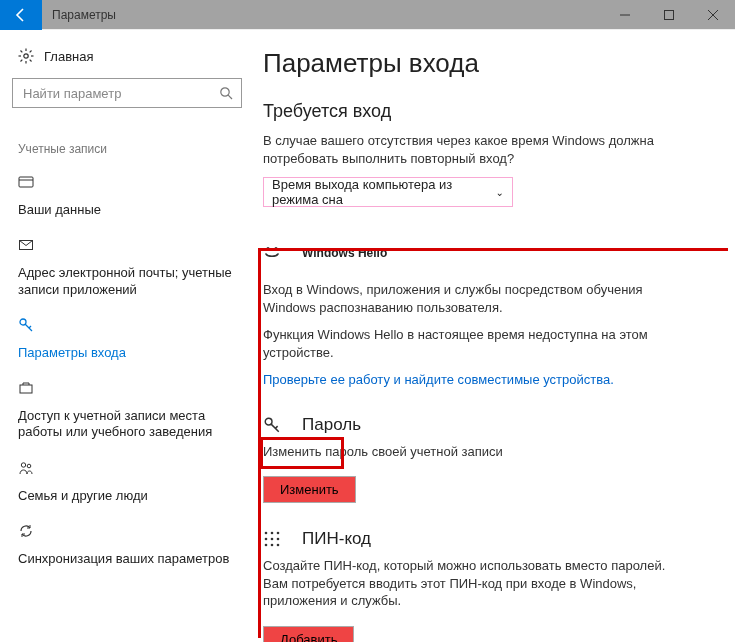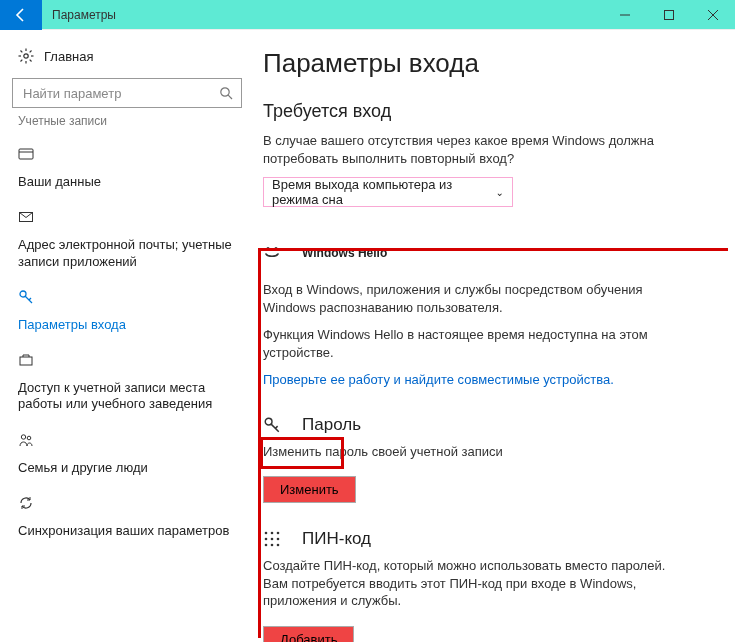--- a/index.html
+++ b/index.html
@@ -11,21 +11,21 @@
     background: #fff;
     width: 735px;
     height: 642px;
     overflow: hidden;
     position: relative;
   }
   .titlebar {
     height: 30px;
     display: flex;
     align-items: center;
-    background: #5eead4;
+    background: #a3a3a3;
     border-bottom: 1px solid #eee;
   }
   .titlebar .back {
     width: 42px; height: 30px;
     background: #0078d7;
     color: #fff;
     display: flex; align-items: center; justify-content: center;
     font-size: 16px;
   }
   .titlebar .title { margin-left: 10px; font-size: 12px; color: #333; }
@@ -42,21 +42,21 @@
     padding: 6px 6px 14px 6px; font-size: 13px;
   }
   .gear { width: 16px; height: 16px; }
   .searchbox {
     width: 230px; height: 30px;
     border: 1px solid #999;
     display: flex; align-items: center;
     padding: 0 8px 0 10px;
     color: #777;
     font-size: 13px;
-    margin-bottom: 6px;
+    margin-bottom: 34px;
     justify-content: flex-end;
   }
   .searchbox .ph { flex: 1; color: #888; }
   .searchbox .mag { width: 14px; height: 14px; }
   .section-label { color: #777; font-size: 12px; padding: 0 6px 8px 6px; }
   .nav-item {
     display: flex; align-items: flex-start; gap: 12px;
     padding: 9px 12px 9px 6px;
     font-size: 13px; line-height: 1.25;
     cursor: default;

